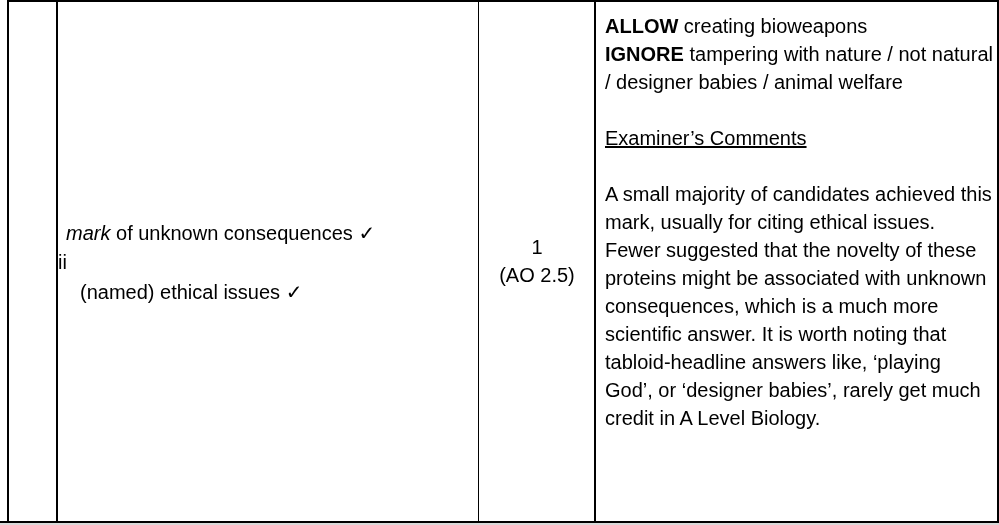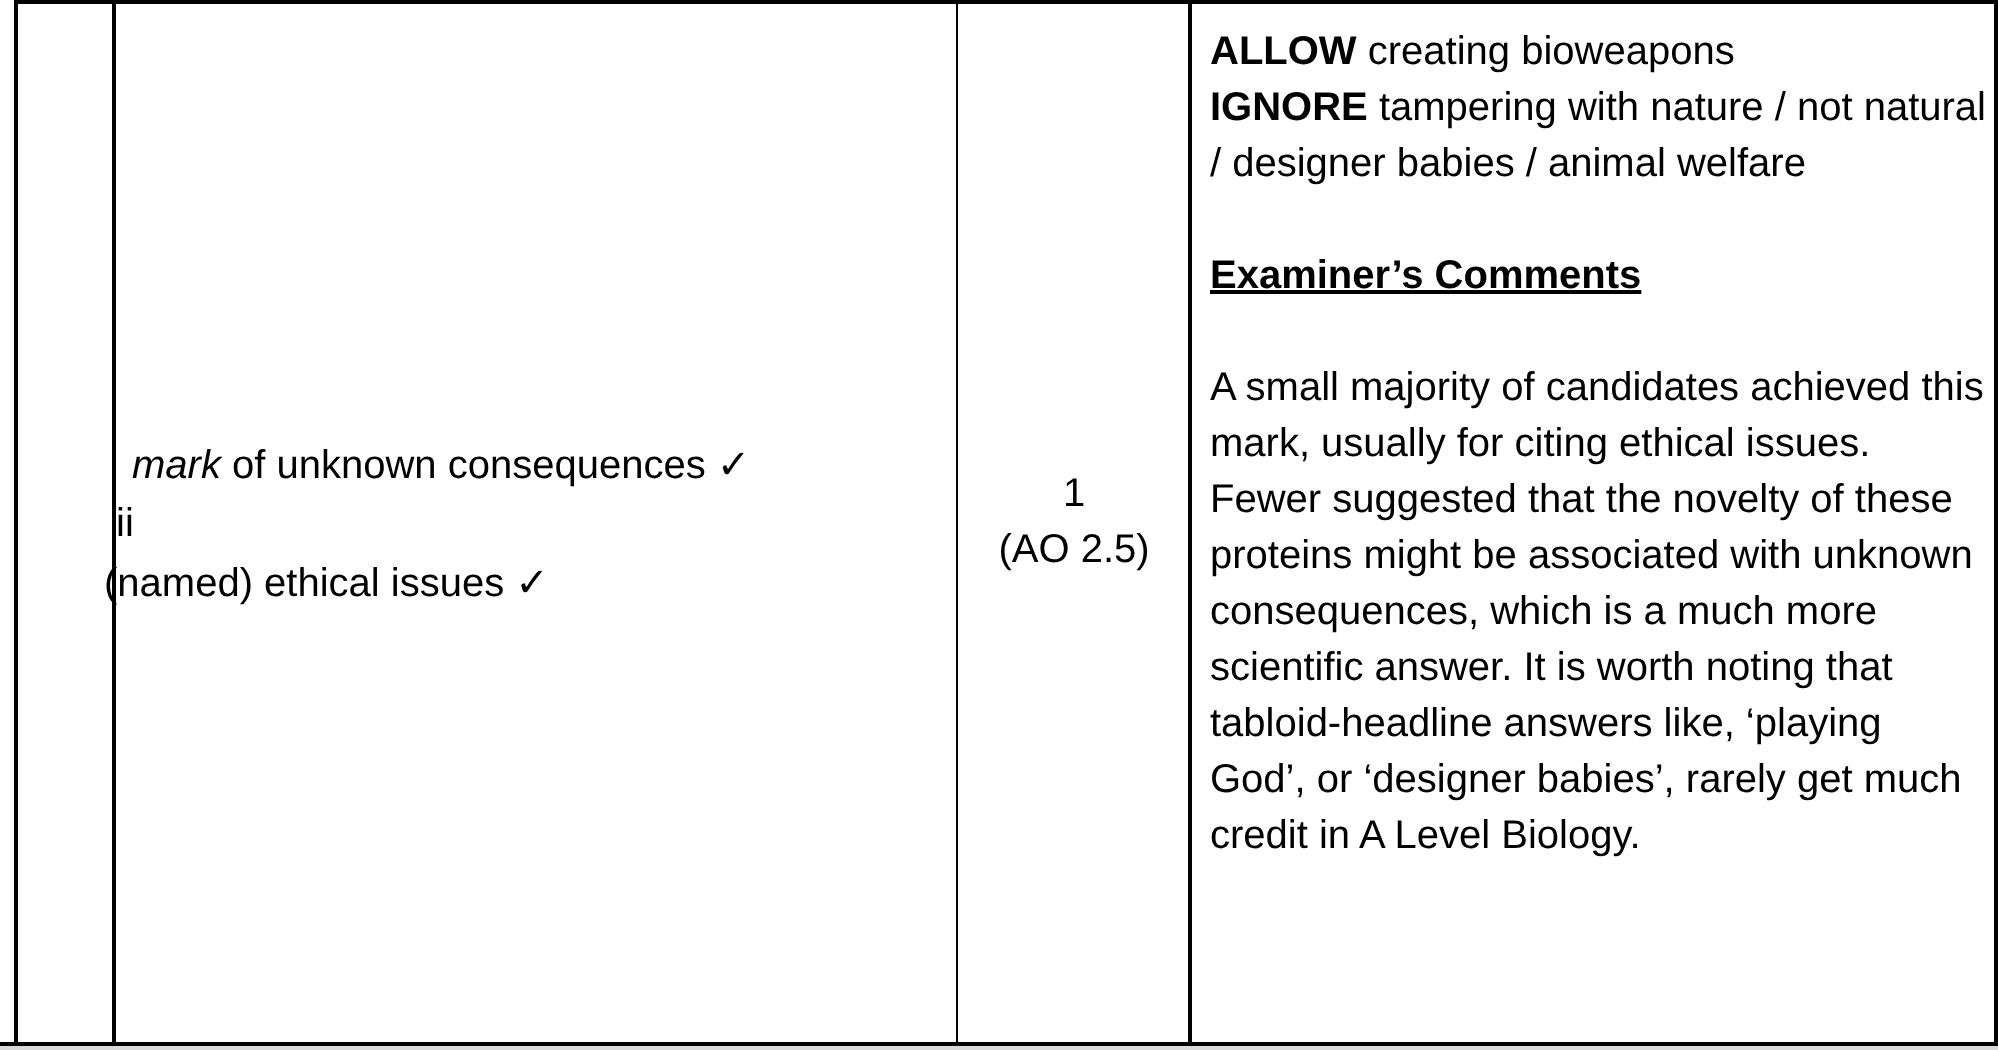--- a/index.html
+++ b/index.html
@@ -2,21 +2,21 @@
 <html><head>
 <meta charset="utf-8">
 <style>
   html, body { margin:0; padding:0; background:#ffffff; }
   body { width:999px; height:525px; position:relative; overflow:hidden;
          font-family:"Liberation Sans", sans-serif; color:#000; font-size:20px; }
   .line { position:absolute; background:#000; }
   .cell { position:absolute; line-height:28px; }
   .bottom-strip { position:absolute; left:0; top:523px; width:999px; height:2px; background:#d9d9d9; }
   b { font-weight:bold; }
-  .u { text-decoration:underline; font-weight:bold; }
+  .u { text-decoration:underline; font-weight:normal; }
   .center { text-align:center; }
 </style>
 </head>
 <body>
 
 <div>
 
   <div class="line" style="left:7px;top:0;width:992px;height:2px;"></div>
   <div class="line" style="left:0;top:521px;width:999px;height:2px;"></div>
   <div class="line" style="left:7px;top:0;width:2px;height:525px;"></div>
@@ -24,21 +24,21 @@
   <div class="line" style="left:594px;top:0;width:2px;height:525px;"></div>
   <div class="line" style="left:997px;top:0;width:2px;height:525px;"></div>
   <div class="line" style="left:478px;top:0;width:1px;height:525px;"></div>
   <div class="bottom-strip"></div>
 
   <div class="cell" style="left:17px;top:248px;margin-left:41px;">ii</div>
 
   <div class="cell" style="left:66px;top:219px;">
     <i>mark</i><span> of unknown consequences ✓</span>
   </div>
-  <div class="cell" style="left:52px;top:278px;">
+  <div class="cell" style="left:80px;top:278px;">
     <span>(named) ethical issues ✓</span>
   </div>
 
   <div class="cell center" style="left:479px;top:233px;width:116px;">
     <div>1</div>
     <div>(AO 2.5)</div>
   </div>
 
   <div class="cell" style="left:605px;top:12px;width:388px;">
     <div><b>ALLOW</b><span> creating bioweapons</span></div>

